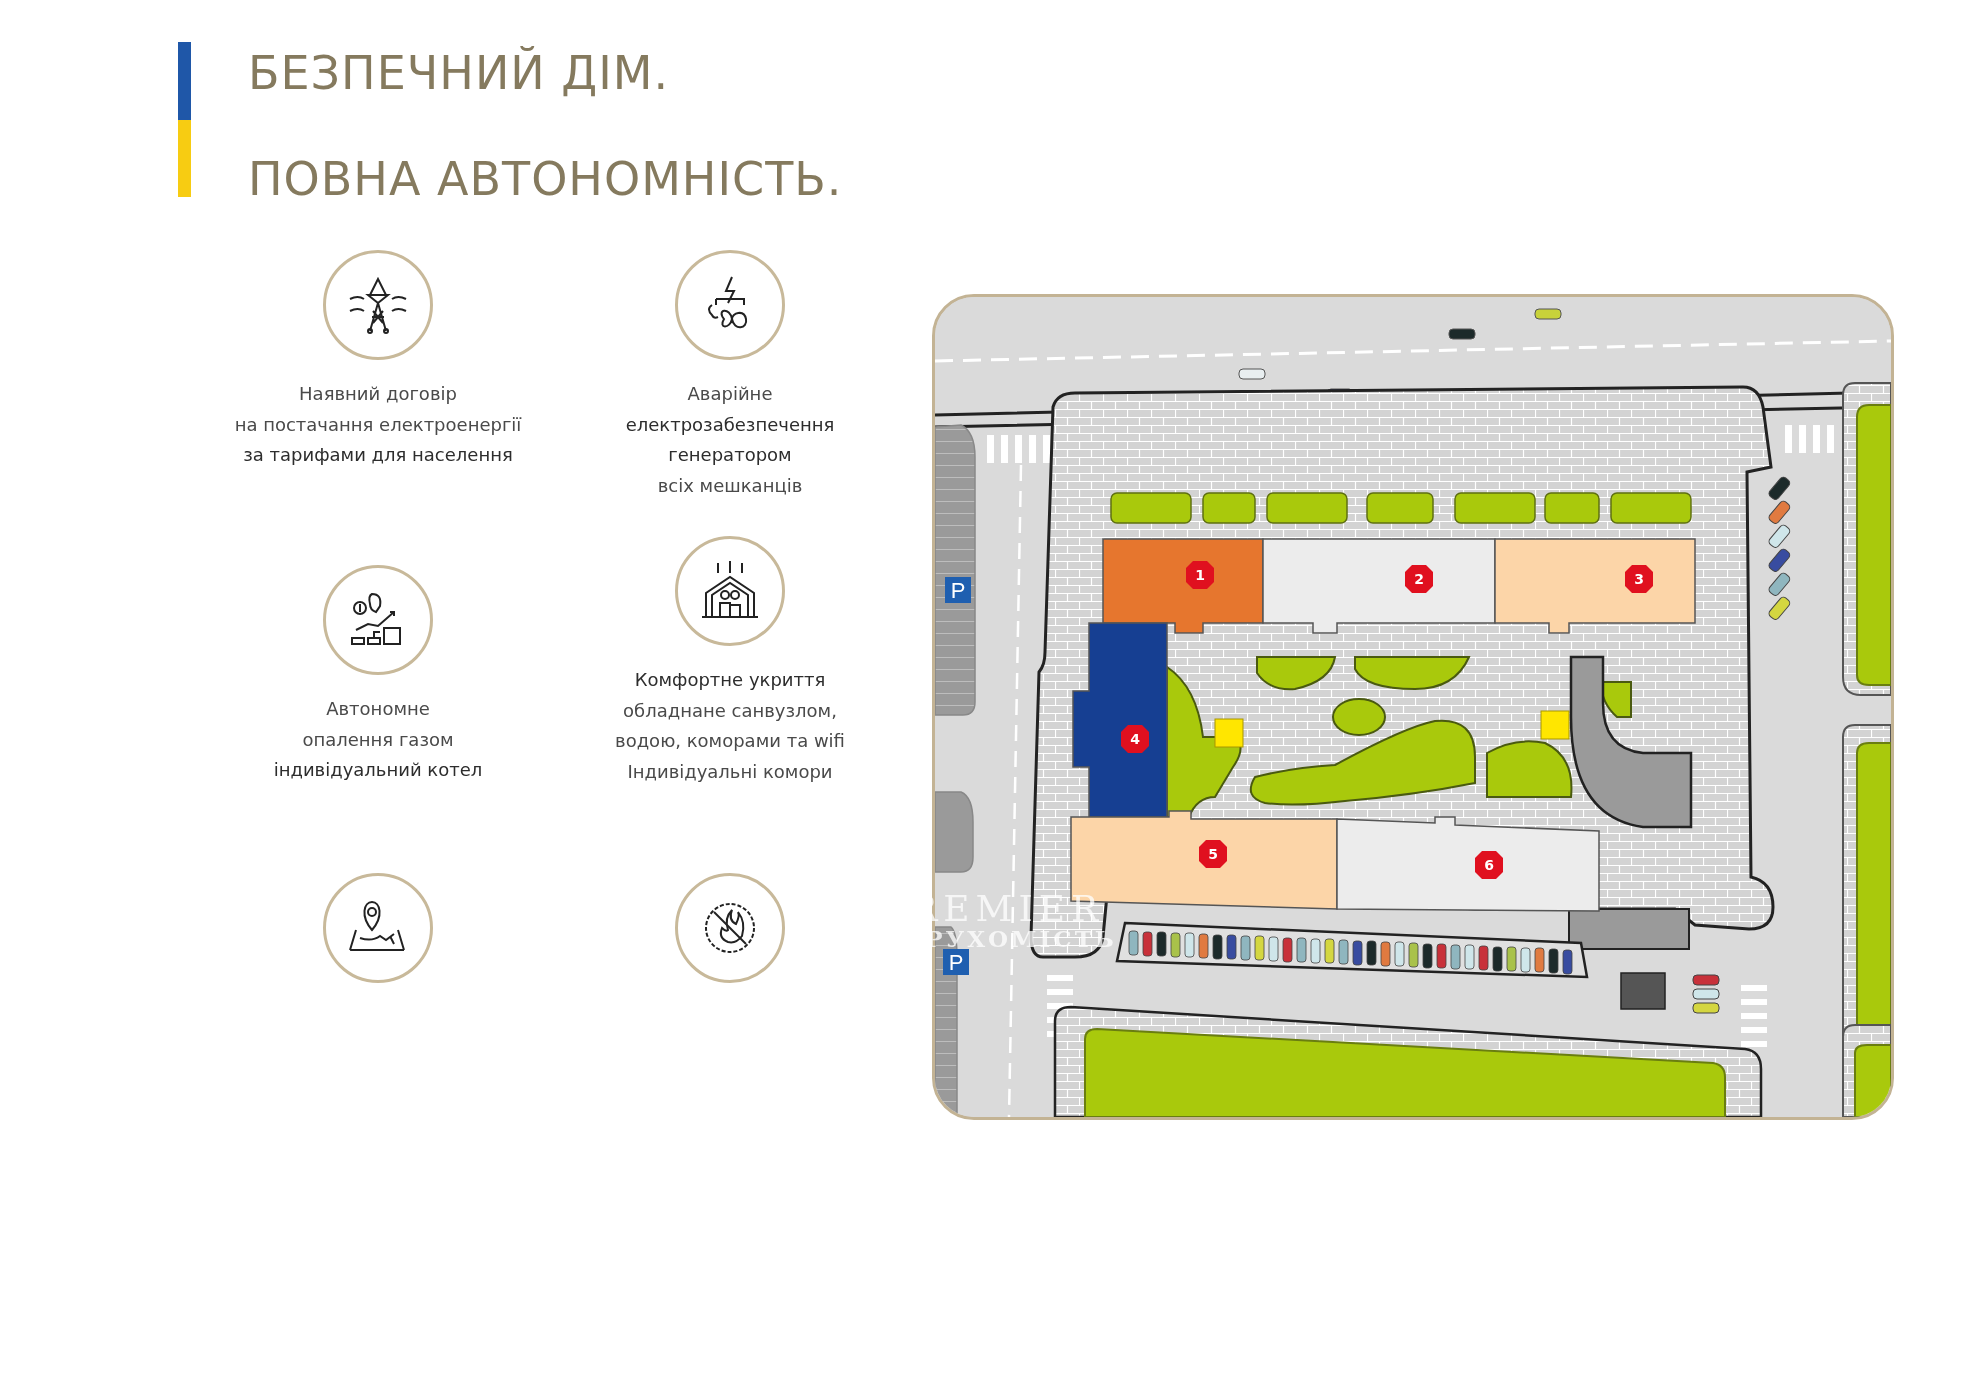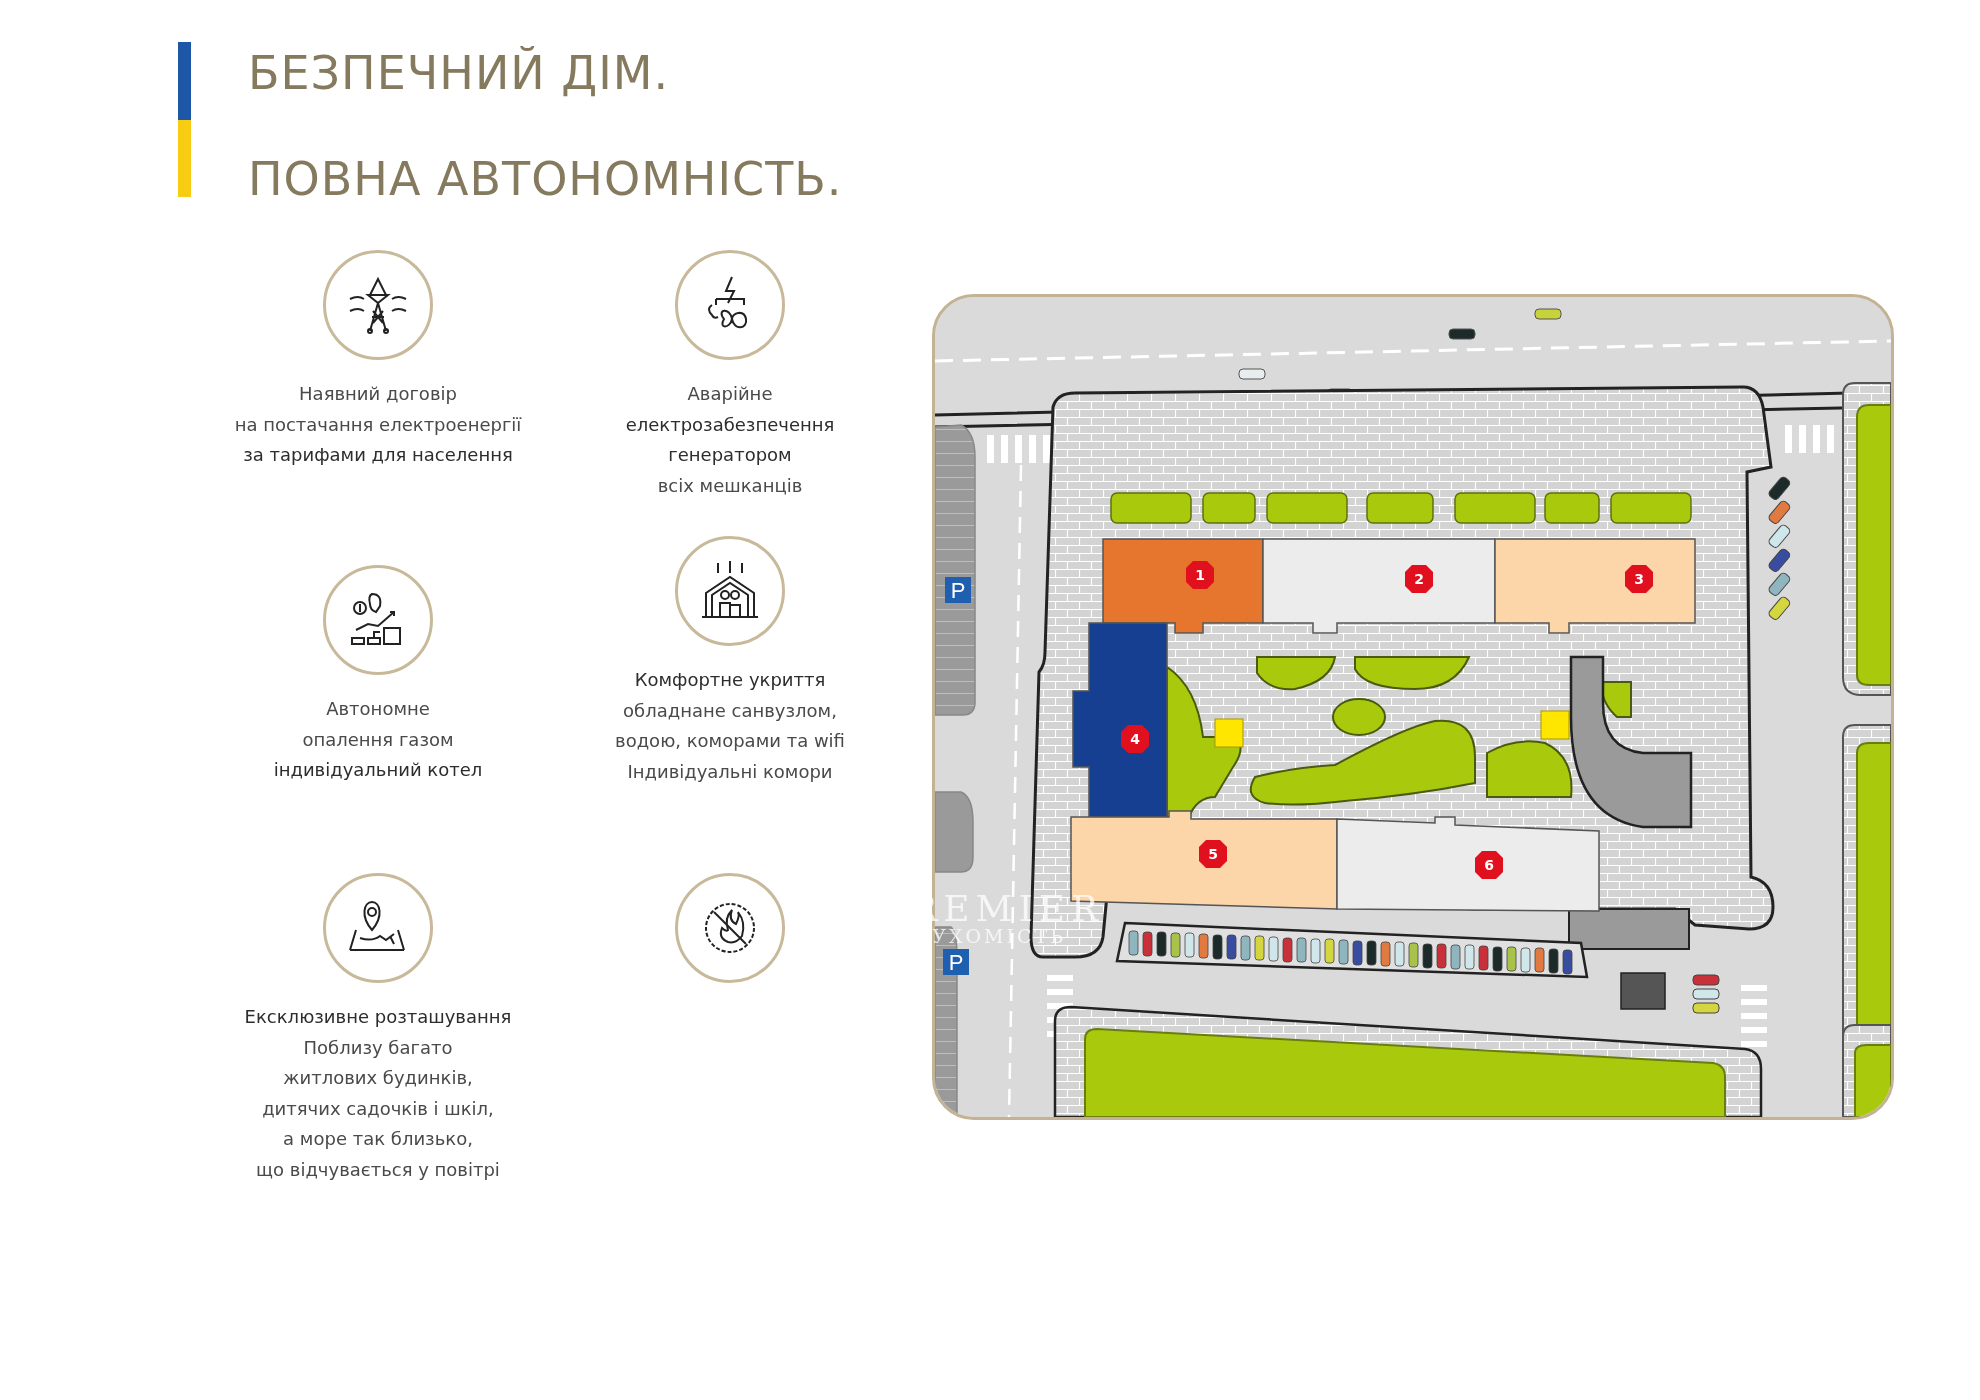--- a/index.html
+++ b/index.html
@@ -24,21 +24,21 @@
   .feature .line { font-size:18px; line-height:30.5px; color:#4a4a4a; white-space:nowrap; }
   .feature .line.bold { font-weight:normal; color:#2d2d2d; }
 
   .map { position:absolute; left:932px; top:294px; width:956px; height:820px;
          border:3px solid #c3b394; border-radius:42px; overflow:hidden; background:#dadada; }
   .map svg { position:absolute; left:0; top:0; }
 
   .watermark { position:absolute; left:880px; top:888px; color:rgba(255,255,255,0.75);
                font-family:"DejaVu Serif", serif; pointer-events:none; }
   .watermark .wm1 { font-size:36px; letter-spacing:6px; }
-  .watermark .wm2 { font-size:19px; letter-spacing:3px; margin-top:-4px; }
+  .watermark .wm2 { font-size:23px; letter-spacing:3px; margin-top:-4px;font-weight:bold; }
 </style>
 </head>
 <body>
 
 <div class="flag-bar">
   <div class="blue"></div>
   <div class="yellow"></div>
 </div>
 <div class="headline h1">БЕЗПЕЧНИЙ ДІМ.</div>
 <div class="headline h2">ПОВНА АВТОНОМНІСТЬ.</div>
@@ -112,28 +112,20 @@
 </div>
 
 <div class="feature" style="left:213px; top:873px;">
   <div class="circle">
     <svg viewBox="0 0 64 64" fill="none" stroke="#222" stroke-width="2">
       <path d="M26 34 C14 20 18 6 26 6 C34 6 38 20 26 34 Z"></path>
         <circle cx="26" cy="16" r="4"></circle>
       <path d="M4 54 L10 34 M58 54 L52 34 M4 54 H58"></path>
       <path d="M14 42 Q26 46 34 40 L40 44 L48 38 M44 40 L48 48"></path>
     </svg>
-  </div>
-  <div class="lines">
-    <div class="line bold">Ексклюзивне розташування</div>
-    <div class="line">Поблизу багато</div>
-    <div class="line">житлових будинків,</div>
-    <div class="line">дитячих садочків і шкіл,</div>
-    <div class="line">а море так близько,</div>
-    <div class="line">що відчувається у повітрі</div>
   </div>
 </div>
 
 <div class="feature" style="left:565px; top:873px;">
   <div class="circle">
     <svg viewBox="0 0 64 64" fill="none" stroke="#222" stroke-width="2">
       <circle cx="32" cy="32" r="24" stroke-dasharray="4 2"></circle>
       <path d="M16 16 L48 48"></path>
       <path d="M34 14 Q30 24 38 28 Q42 20 40 16 Q48 26 44 40 Q38 48 30 46 Q20 42 24 32 Q28 36 30 34 Q26 22 34 14 Z"></path>
     </svg>

